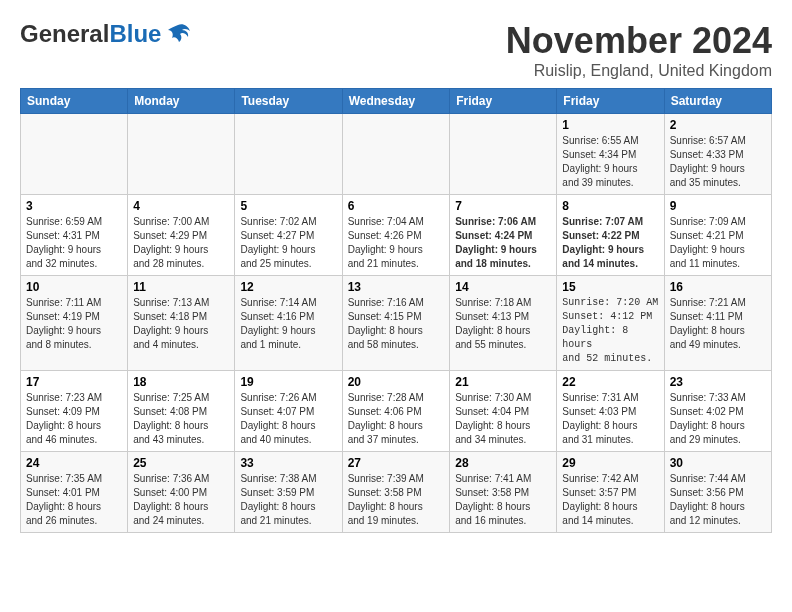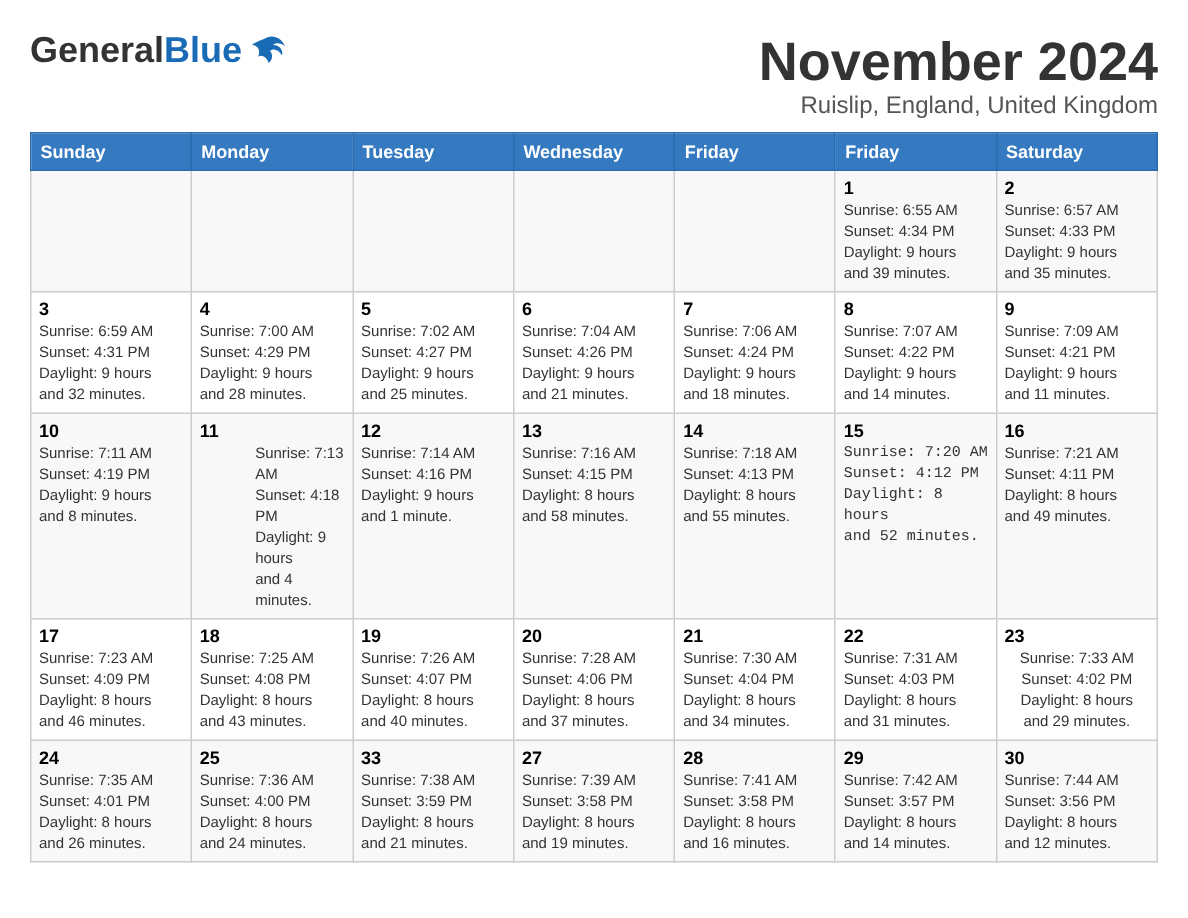--- a/index.html
+++ b/index.html
@@ -169,28 +169,28 @@
         </td>
         <td>
           <span class="day-num">6</span>
           <div class="day-info" style="white-space: pre-line;">Sunrise: 7:04 AM
 Sunset: 4:26 PM
 Daylight: 9 hours
 and 21 minutes.</div>
         </td>
         <td>
           <span class="day-num">7</span>
-          <div class="day-info" style="white-space: pre-line;">Sunrise: 7:06 AM
+          <div class="day-info" style="white-space: pre-line; font-weight: bold;">Sunrise: 7:06 AM
 Sunset: 4:24 PM
 Daylight: 9 hours
 and 18 minutes.</div>
         </td>
         <td>
           <span class="day-num">8</span>
-          <div class="day-info" style="white-space: pre-line;">Sunrise: 7:07 AM
+          <div class="day-info" style="white-space: pre-line; font-weight: bold;">Sunrise: 7:07 AM
 Sunset: 4:22 PM
 Daylight: 9 hours
 and 14 minutes.</div>
         </td>
         <td>
           <span class="day-num">9</span>
           <div class="day-info" style="white-space: pre-line;">Sunrise: 7:09 AM
 Sunset: 4:21 PM
 Daylight: 9 hours
 and 11 minutes.</div>
@@ -199,21 +199,21 @@
       <tr>
         <td>
           <span class="day-num">10</span>
           <div class="day-info" style="white-space: pre-line;">Sunrise: 7:11 AM
 Sunset: 4:19 PM
 Daylight: 9 hours
 and 8 minutes.</div>
         </td>
         <td>
           <span class="day-num">11</span>
-          <div class="day-info" style="white-space: pre-line; margin-left: 37px;">Sunrise: 7:13 AM
+          <div class="day-info" style="white-space: pre-line;">Sunrise: 7:13 AM
 Sunset: 4:18 PM
 Daylight: 9 hours
 and 4 minutes.</div>
         </td>
         <td>
           <span class="day-num">12</span>
           <div class="day-info" style="white-space: pre-line;">Sunrise: 7:14 AM
 Sunset: 4:16 PM
 Daylight: 9 hours
 and 1 minute.</div>
@@ -285,21 +285,21 @@
         </td>
         <td>
           <span class="day-num">22</span>
           <div class="day-info" style="white-space: pre-line;">Sunrise: 7:31 AM
 Sunset: 4:03 PM
 Daylight: 8 hours
 and 31 minutes.</div>
         </td>
         <td>
           <span class="day-num">23</span>
-          <div class="day-info" style="white-space: pre-line; text-align: center;">Sunrise: 7:33 AM
+          <div class="day-info" style="white-space: pre-line;">Sunrise: 7:33 AM
 Sunset: 4:02 PM
 Daylight: 8 hours
 and 29 minutes.</div>
         </td>
       </tr>
       <tr>
         <td>
           <span class="day-num">24</span>
           <div class="day-info" style="white-space: pre-line;">Sunrise: 7:35 AM
 Sunset: 4:01 PM

